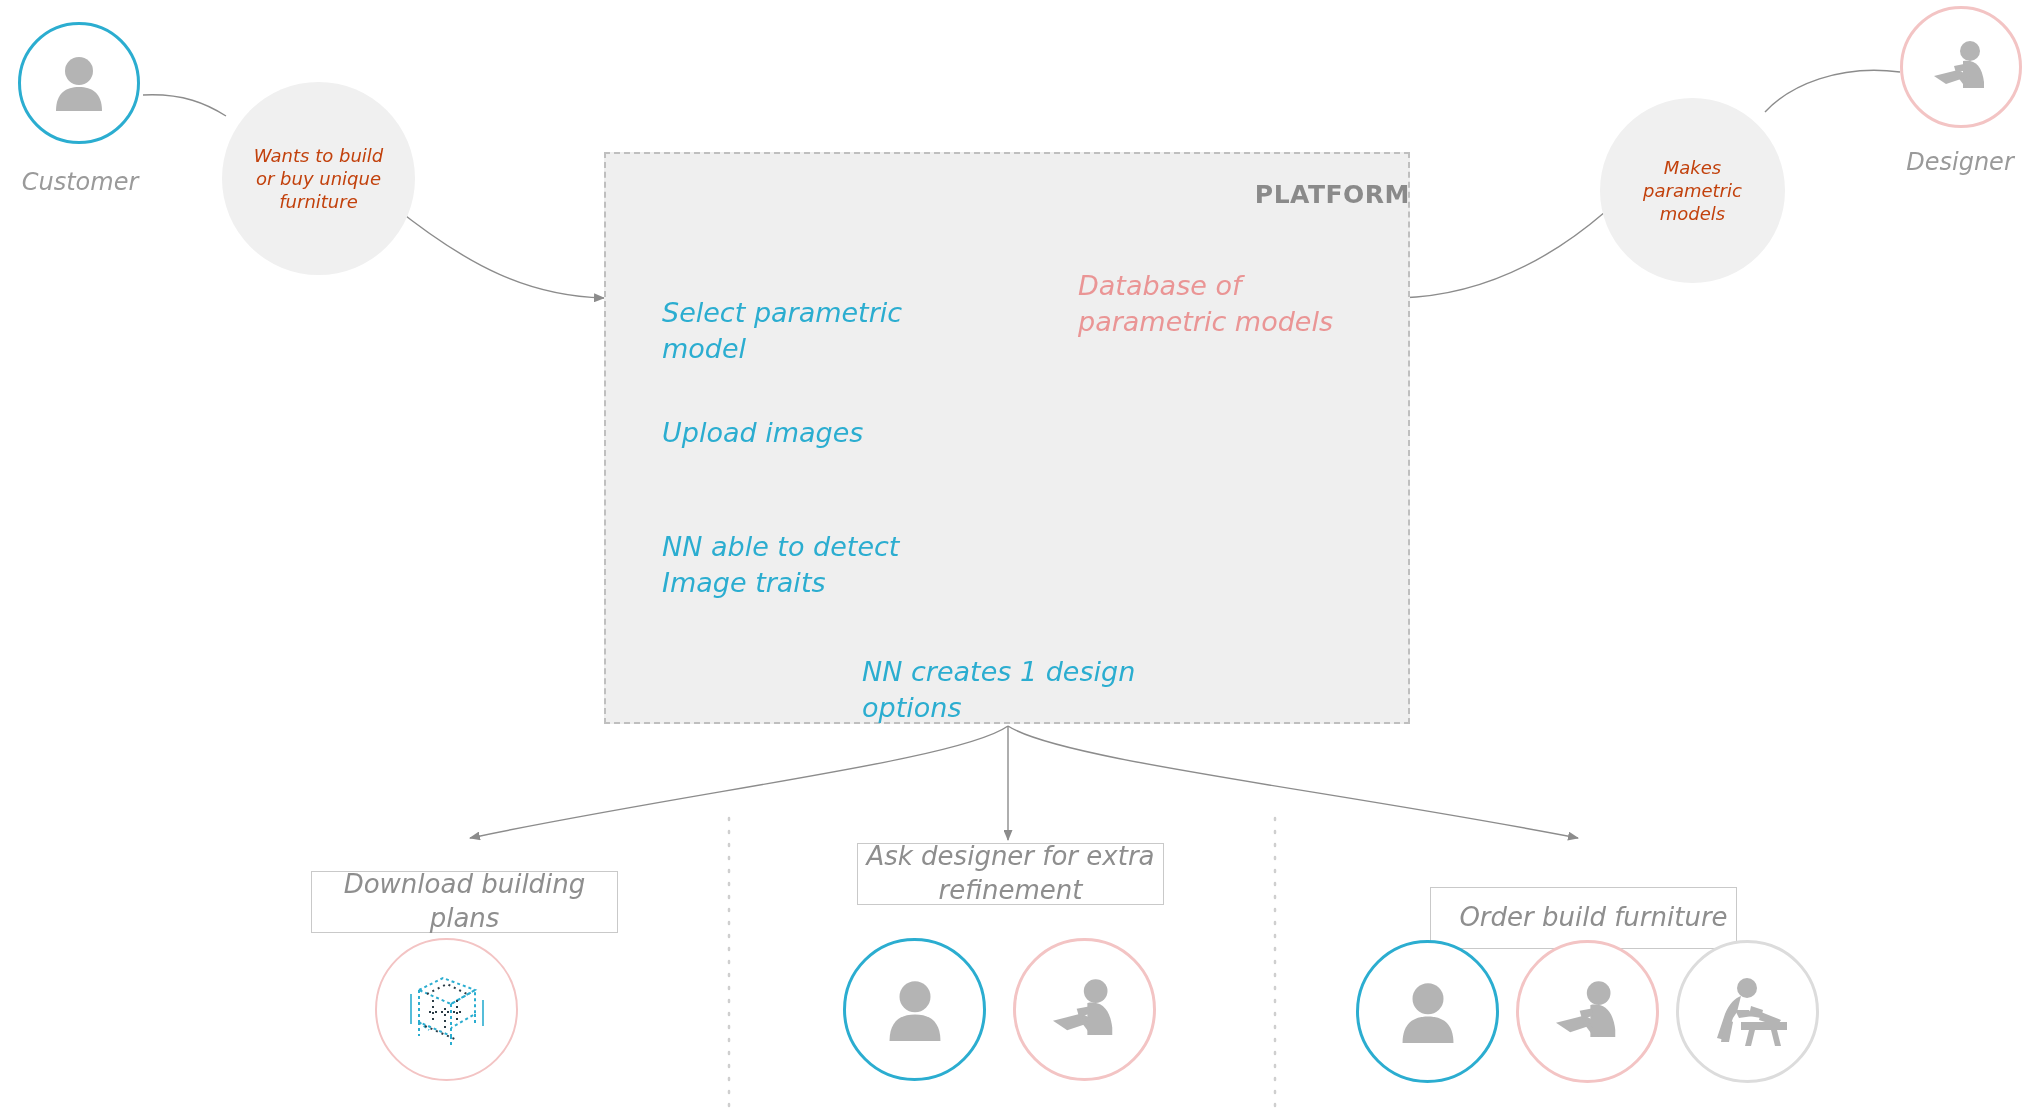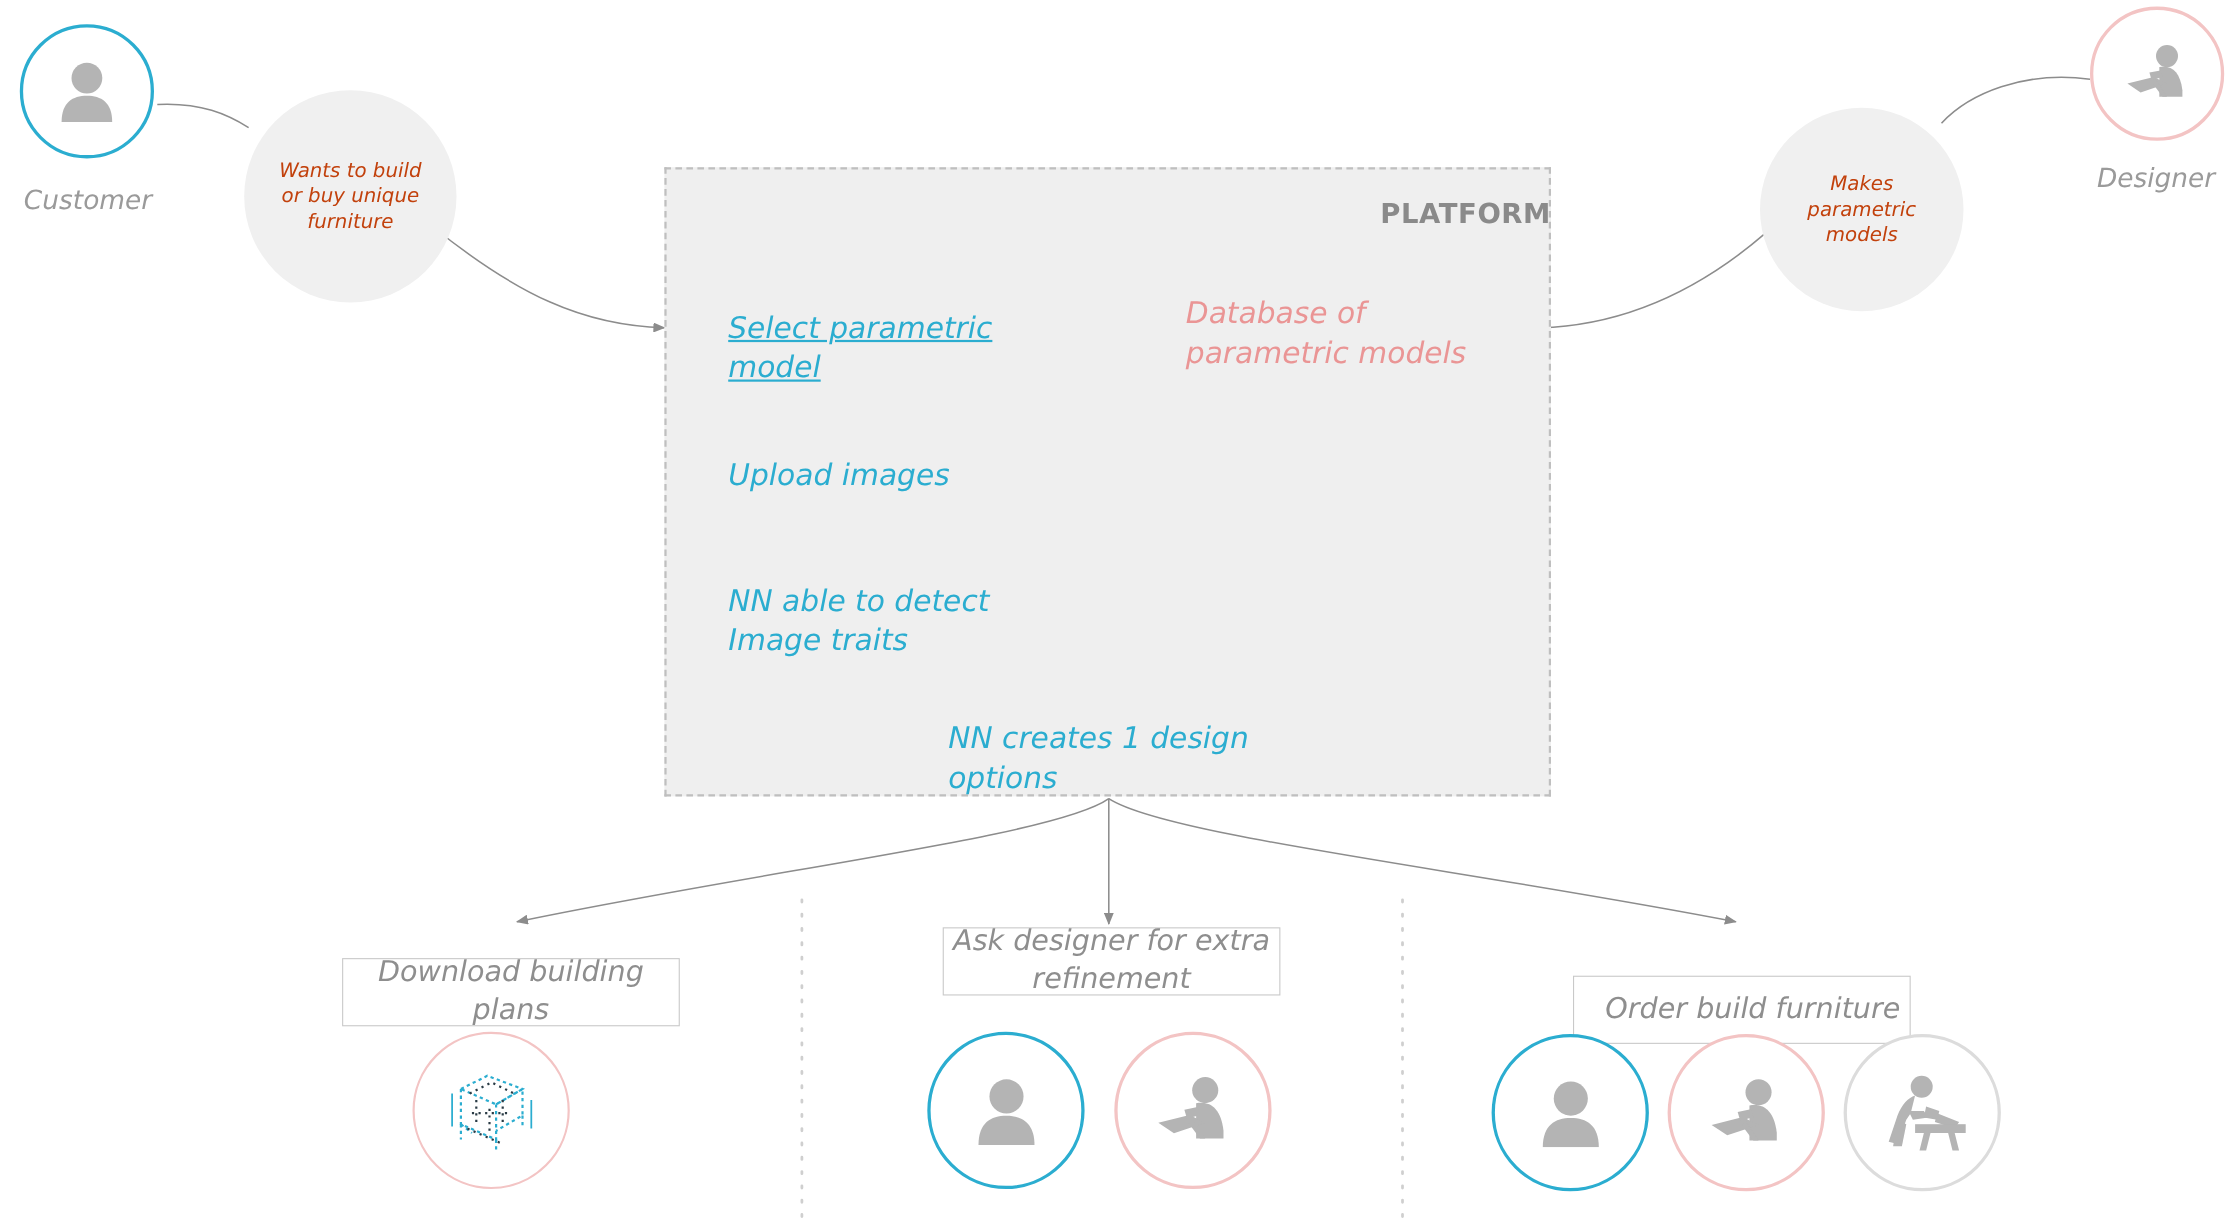--- a/index.html
+++ b/index.html
@@ -173,21 +173,21 @@
   <div class="actor-label" style="left:1880px; top:148px; width:160px;">Designer</div>
 
   <div class="node bubble" style="left:1600px; top:98px; width:185px; height:185px;">
     <span>Makes parametric models</span>
   </div>
 
   <div class="node" id="platform-box" style="left:604px; top:152px; width:806px; height:572px;"></div>
 
   <div id="platform-title" style="left:604px; top:180px; width:806px; text-align:right;">PLATFORM</div>
 
-  <div class="step" style="left:662px; top:281px; width:300px;text-decoration:underline;">Select parametric model</div>
+  <div class="step" style="left:662px; top:295px; width:300px;">Select parametric model</div>
 
   <div class="step" style="left:662px; top:529px; width:262px;">NN able to detect Image traits</div>
 
   <div class="step" style="left:662px; top:415px; width:300px;">Upload images</div>
 
   <div class="step" style="left:862px; top:654px; width:320px;">NN creates 1 design options</div>
 
   <div class="step rose-text" style="left:1078px; top:268px; width:262px;">Database of parametric models</div>
 
   <div class="node outcome-box" style="left:311px; top:843px; width:307px; height:62px;margin-top:28px;">

